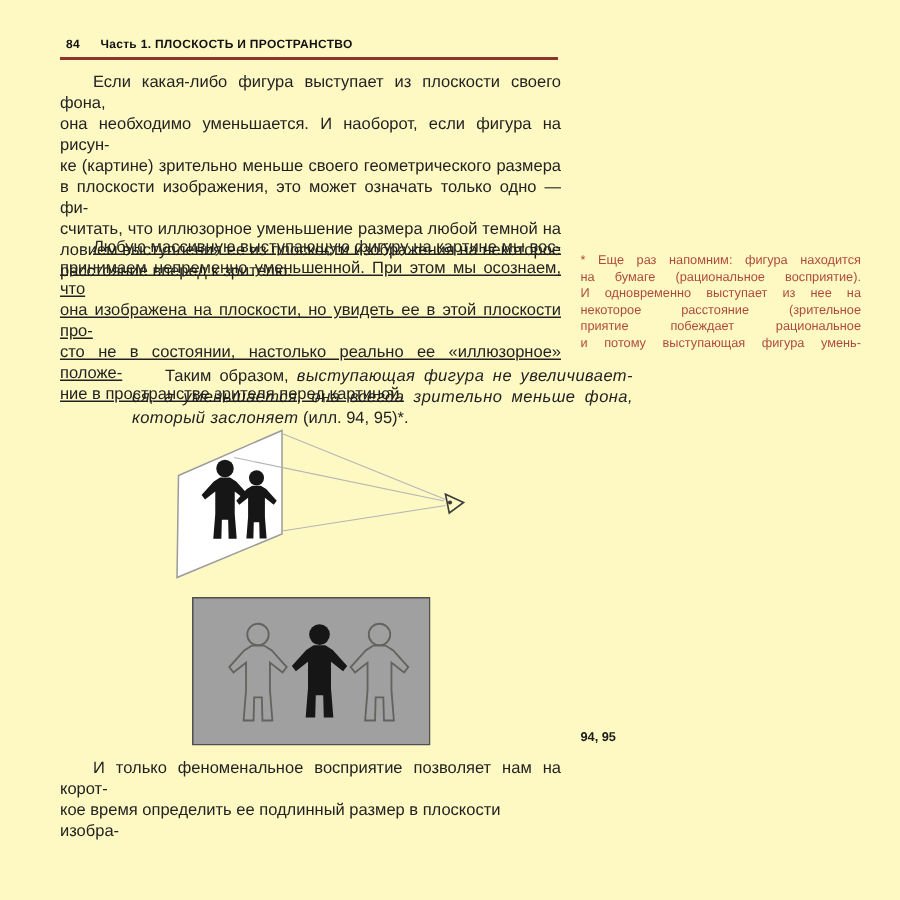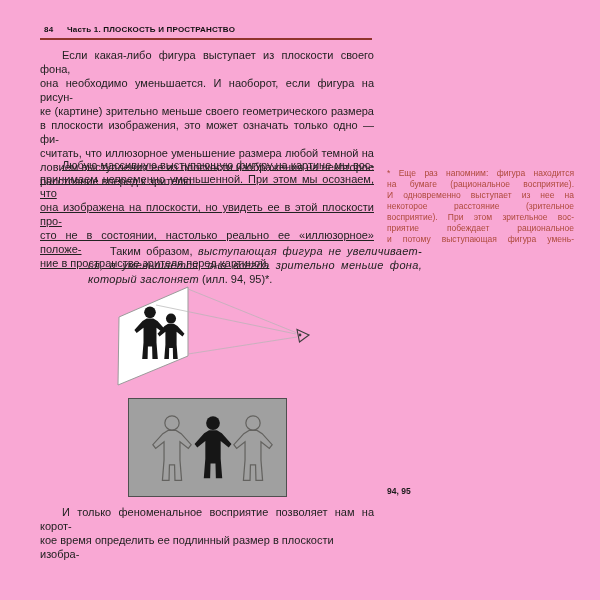--- a/index.html
+++ b/index.html
@@ -1,21 +1,21 @@
 <!DOCTYPE html>
 <html><head>
 <meta charset="utf-8">
 <style>
   html,body{margin:0;padding:0;}
   body{
     width:600px;height:600px;background:#ffffff;
     font-family:"Liberation Sans", sans-serif;
     color:#1f1f1f;position:relative;overflow:hidden;
   }
-  .page{position:absolute;inset:0;background:#f9a8d4;}
+  .page{position:absolute;inset:0;background:#fef9c3;}
 
   
   .hdr{position:absolute;top:25px;left:44px;width:330px;font-size:8px;font-weight:bold;
        letter-spacing:.2px;color:#111;}
   .hdr .num{position:absolute;left:0;top:0;}
   .hdr .ttl{position:absolute;left:23px;top:0;}
   .rule{position:absolute;top:38px;left:40px;width:332px;height:2px;background:#8f342c;}
 
   
   .col{position:absolute;left:40px;width:334px;font-size:11px;line-height:14px;color:#222;}
@@ -70,21 +70,20 @@
     <div class="jl ind"><span>Таким образом, </span><span class="it">выступающая фигура не увеличивает-</span><span></span></div>
     <div class="jl"><span></span><span class="it">ся, а уменьшается, она всегда зрительно меньше фона,</span><span></span></div>
     <div class="jl jl-last"><span></span><span class="it">который заслоняет</span><span> (илл. 94, 95)*.</span></div>
   </div>
 
   <div class="note">
     <div class="jl">* Еще раз напомним: фигура находится</div>
     <div class="jl">на бумаге (рациональное восприятие).</div>
     <div class="jl">И одновременно выступает из нее на</div>
     <div class="jl">некоторое расстояние (зрительное</div>
-    <div class="jl">восприятие). При этом зрительное вос-</div>
     <div class="jl">приятие побеждает рациональное</div>
     <div class="jl">и потому выступающая фигура умень-</div>
   </div>
 
   <svg width="0" height="0" aria-hidden="true">
     <defs>
       <g id="psn">
         <circle cx="0" cy="-21.5" r="5.3"></circle>
         <path d="M -3,-16 L -6.8,-13.6 L -14.2,-5.4 L -12.1,-2.7 L -5.9,-7.6 L -5.9,6
                  L -7.1,21 L -2.2,21 L -1.9,9.6 L 1.9,9.6 L 2.2,21 L 7.1,21 L 5.9,6

